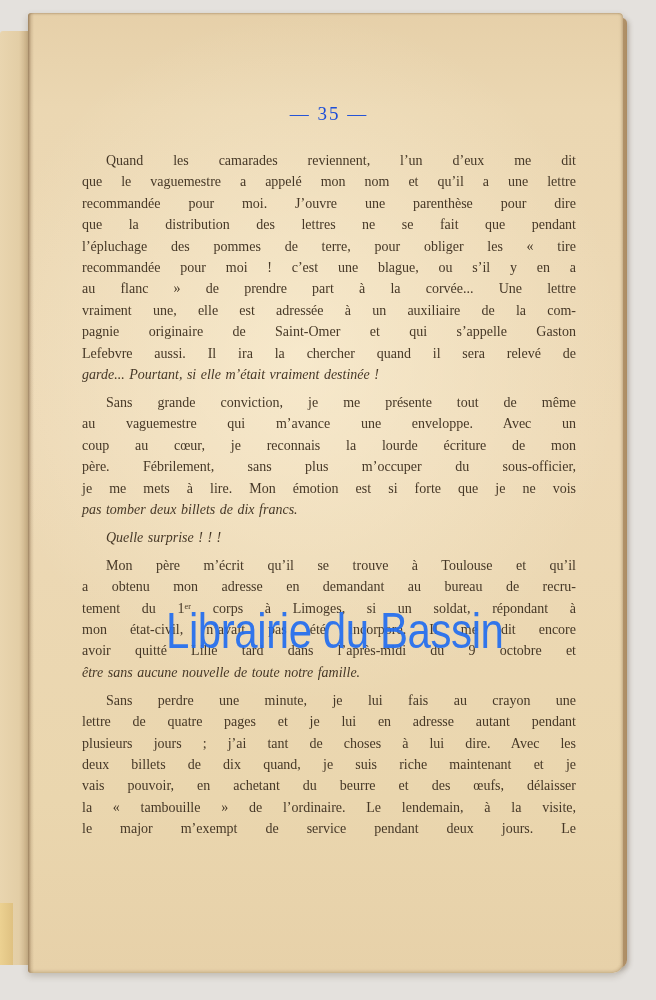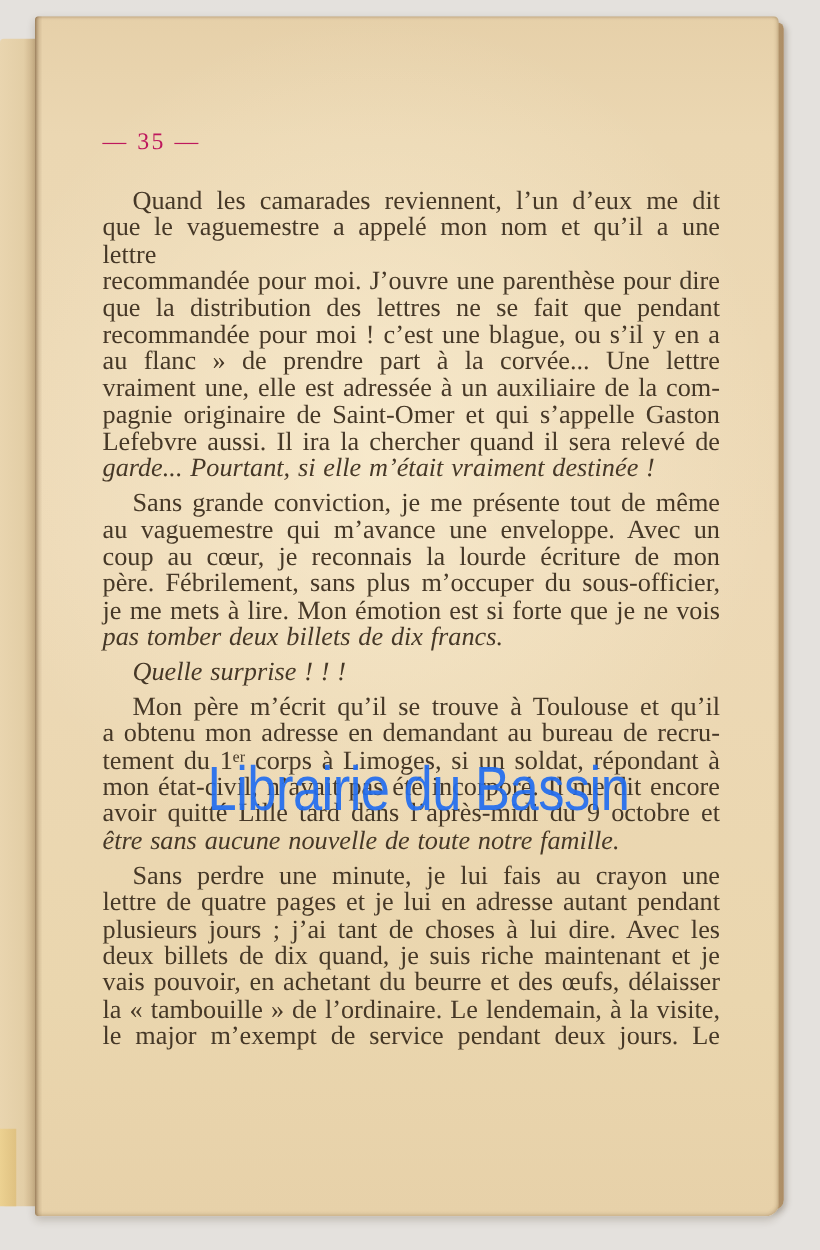--- a/index.html
+++ b/index.html
@@ -40,26 +40,26 @@
                inset 0 -2px 3px rgba(120,90,55,0.16), inset -2px 0 3px rgba(130,100,60,0.16);
   }
   .page-crease{
     position:absolute;left:0;top:0;bottom:0;width:6px;
     background:linear-gradient(90deg, rgba(106,74,42,0.50), rgba(106,74,42,0.14) 55%, rgba(106,74,42,0));
     border-radius:3px 0 0 3px;
   }
 
   .page-number{
     position:absolute;left:82px;top:103px;width:494px;
-    font-size:19px;letter-spacing:2px;color:#be185d;
+    text-align:center;font-size:19px;letter-spacing:2px;color:#1d4ed8;
   }
 
   .text-block{
     position:absolute;left:82px;top:150px;width:494px;
-    font-size:21px;line-height:21.4px;color:#463827;
+    font-size:14px;line-height:21.4px;color:#463827;
     word-spacing:1px;
   }
   .para{margin:0 0 6.5px 0;}
   .line{text-align:justify;text-align-last:justify;}
   .line.first{text-indent:24px;}
   .line.last{text-align-last:left;font-style:italic;}
 
   .watermark{
     position:absolute;left:166px;top:606px;
     font-family:"Liberation Sans", sans-serif;
@@ -82,20 +82,21 @@
   </div>
 
   <div class="page-number">— 35 —</div>
 
   <div class="text-block">
       <div class="para">
         <div class="line first">Quand les camarades reviennent, l’un d’eux me dit</div>
         <div class="line">que le vaguemestre a appelé mon nom et qu’il a une lettre</div>
         <div class="line">recommandée pour moi. J’ouvre une parenthèse pour dire</div>
         <div class="line">que la distribution des lettres ne se fait que pendant</div>
+        <div class="line">l’épluchage des pommes de terre, pour obliger les « tire</div>
         <div class="line">recommandée pour moi ! c’est une blague, ou s’il y en a</div>
         <div class="line">au flanc »  de prendre part à la corvée... Une lettre</div>
         <div class="line">vraiment une, elle est adressée à un auxiliaire de la com-</div>
         <div class="line">pagnie originaire de Saint-Omer et qui s’appelle Gaston</div>
         <div class="line">Lefebvre aussi. Il ira la chercher quand il sera relevé de</div>
         <div class="line last">garde... Pourtant, si elle m’était vraiment destinée !</div>
       </div>
       <div class="para">
         <div class="line first">Sans grande conviction, je me présente tout de même</div>
         <div class="line">au vaguemestre qui m’avance une enveloppe. Avec un</div>

